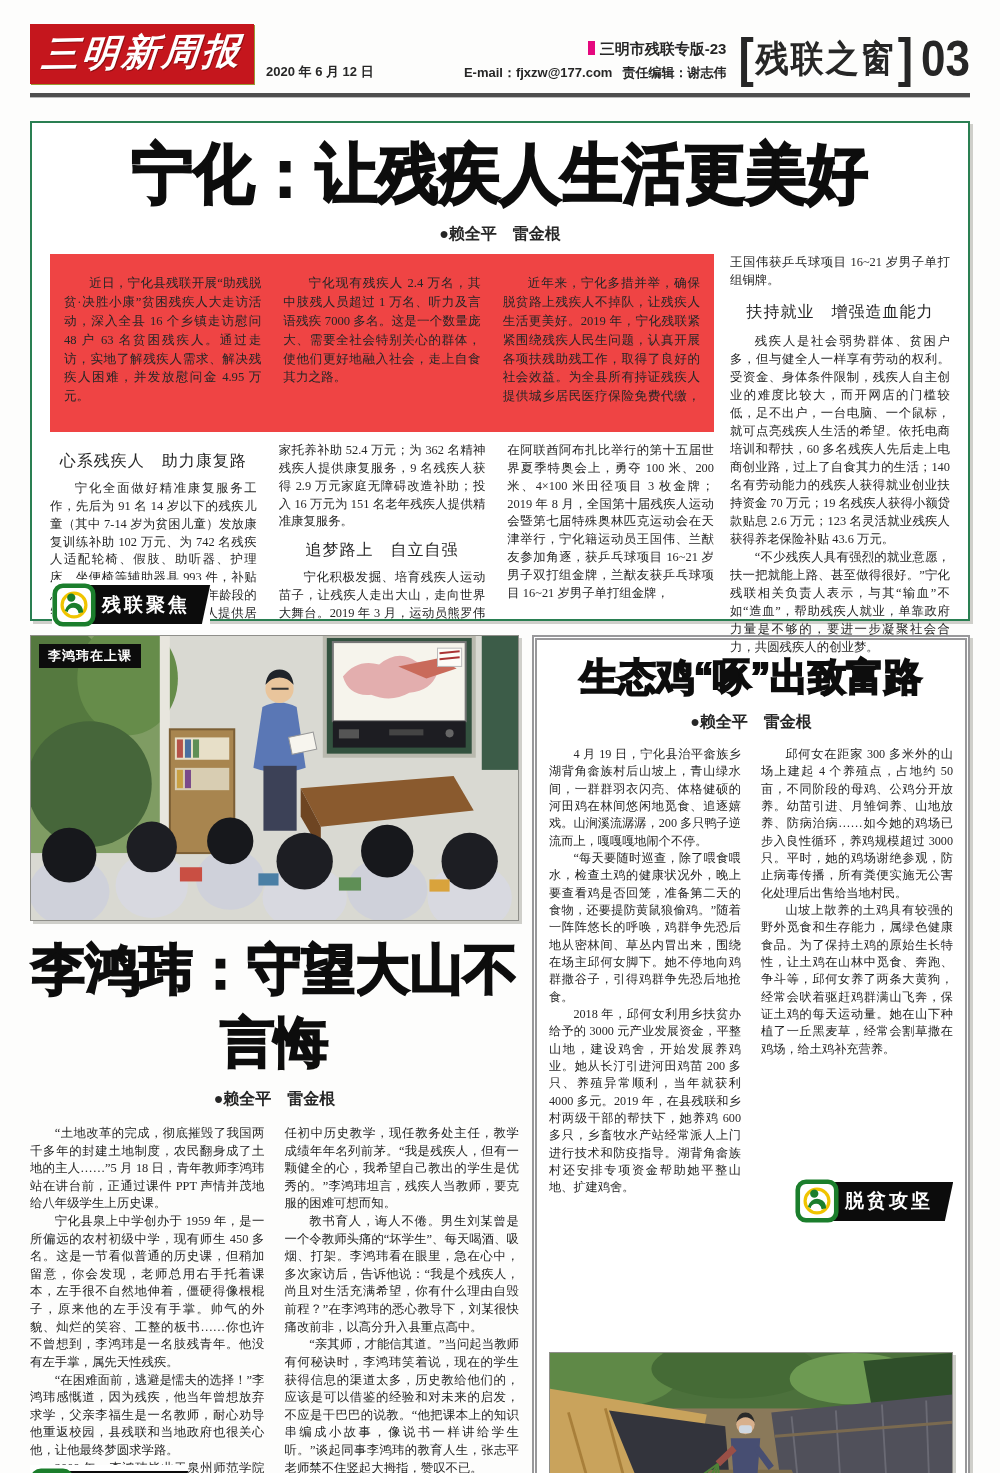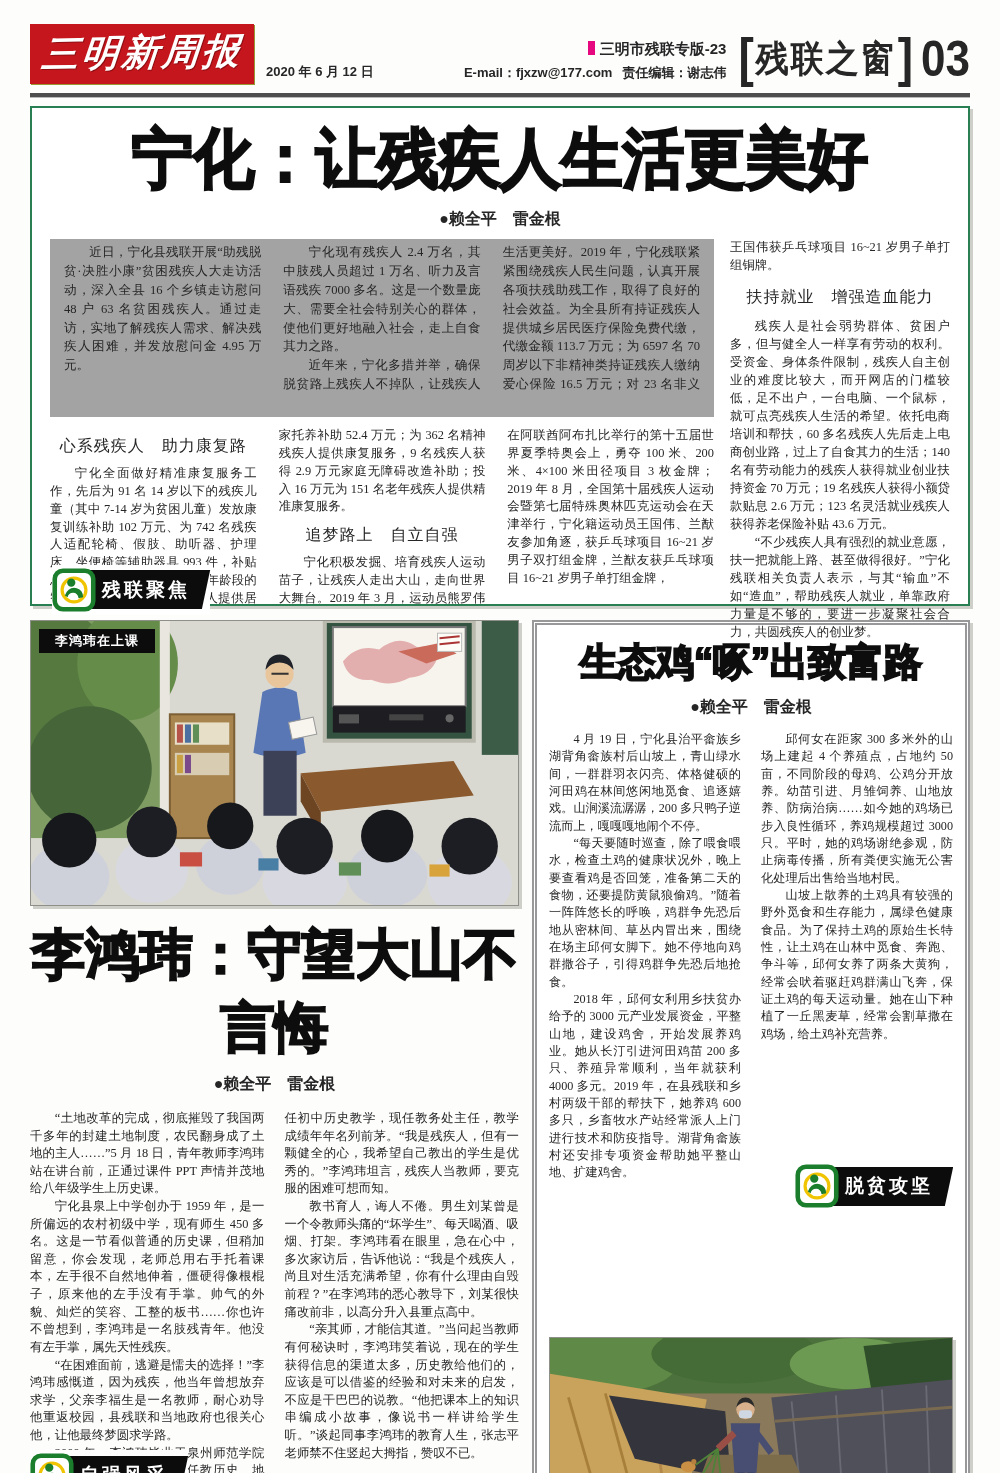--- a/index.html
+++ b/index.html
@@ -35,41 +35,41 @@
 
   
   .badge { position:absolute; display:flex; align-items:center; background:#fff; padding:3px 4px 3px 0; }
   .badge svg { width:44px; height:44px; position:relative; z-index:2; }
   .badge-plate { background:#0c0c0c; color:#fff; transform:skewX(-12deg); padding:6px 16px 6px 26px; margin-left:-20px;
                  font-family:"Liberation Sans",sans-serif; font-weight:900; font-size:19px; letter-spacing:3px; white-space:nowrap; }
   .badge-plate span { display:inline-block; transform:skewX(12deg); }
 
   
   .article1 { position:relative; box-sizing:border-box; border:2px solid #2a7f52; background:#fff;
-              margin-top:8px; height:500px; padding:4px 18px 12px; box-shadow:3px 3px 0 #cfcfca; }
+              margin-top:23px; height:500px; padding:4px 18px 12px; box-shadow:3px 3px 0 #cfcfca; }
   .article1 h1 { font-size:59px; margin-top:8px; transform:scale(1.04,1.1); transform-origin:center; }
   .a1-body { display:flex; gap:16px; margin-top:4px; }
   .a1-left { width:664px; }
-  .lead-box { background:#a3a3a3; padding:4px 14px; box-sizing:border-box; height:178px; overflow:hidden;
+  .lead-box { background:#ef4444; padding:20px 14px; box-sizing:border-box; height:178px; overflow:hidden;
               column-count:3; column-gap:22px; column-fill:auto; font-size:12.6px; line-height:1.5; }
   .below-box { position:relative; margin-top:10px; height:188px; overflow:hidden;
                column-count:3; column-gap:22px; column-fill:auto; font-size:12.4px; line-height:1.44; }
   .a1-right { flex:1; font-size:12.4px; line-height:1.45; overflow:hidden; }
   .a1-right .subhead { margin:10px 0; }
   .badge-a1 { left:2px; bottom:0; }
 
   
   .bottom-row { display:flex; gap:13px; margin-top:14px; align-items:stretch; }
 
   .article2 { width:489px; display:flex; flex-direction:column; }
   .photo-frame { position:relative; border:1px solid #8f8f8a; box-shadow:3px 3px 0 #cfcfca; background:#ddd; }
   .photo-classroom { height:284px; }
   .photo-frame svg { display:block; width:100%; height:100%; }
   .photo-tag { position:absolute; top:8px; left:8px; background:#0c0c0c; color:#fff;
-               font-family:"Liberation Sans",sans-serif; font-weight:bold; font-size:13px; padding:3px 16px; letter-spacing:1px; }
+               font-family:"Liberation Sans",sans-serif; font-weight:bold; font-size:13px; padding:3px 9px; letter-spacing:1px; }
   .article2 h2 { font-size:54px; margin-top:13px; }
   .a2-text { position:relative; margin-top:6px; height:392px; overflow:hidden;
              column-count:2; column-gap:20px; column-fill:auto; font-size:12.4px; line-height:1.42; }
   .badge-a2 { left:0; bottom:2px; }
   .footer-bar { margin-top:9px; background:#000; color:#fff; text-align:left;
                 font-family:"Liberation Sans",sans-serif; font-weight:bold; font-size:16px;
                 padding:16px 0 6px; letter-spacing:3px; }
 
   .article3 { flex:1; box-sizing:border-box; border:5px double #98989a; background:#fff;
               padding:6px 12px 12px; display:flex; flex-direction:column; box-shadow:3px 3px 0 #cfcfca; }

